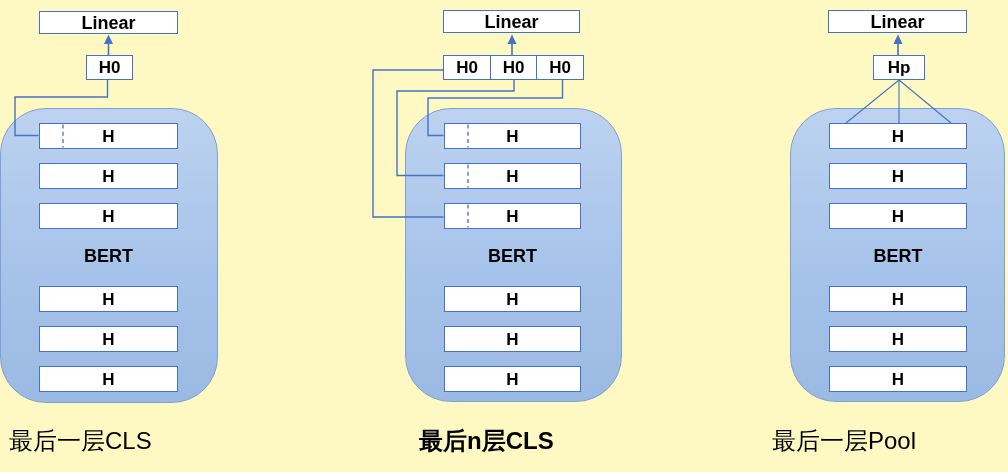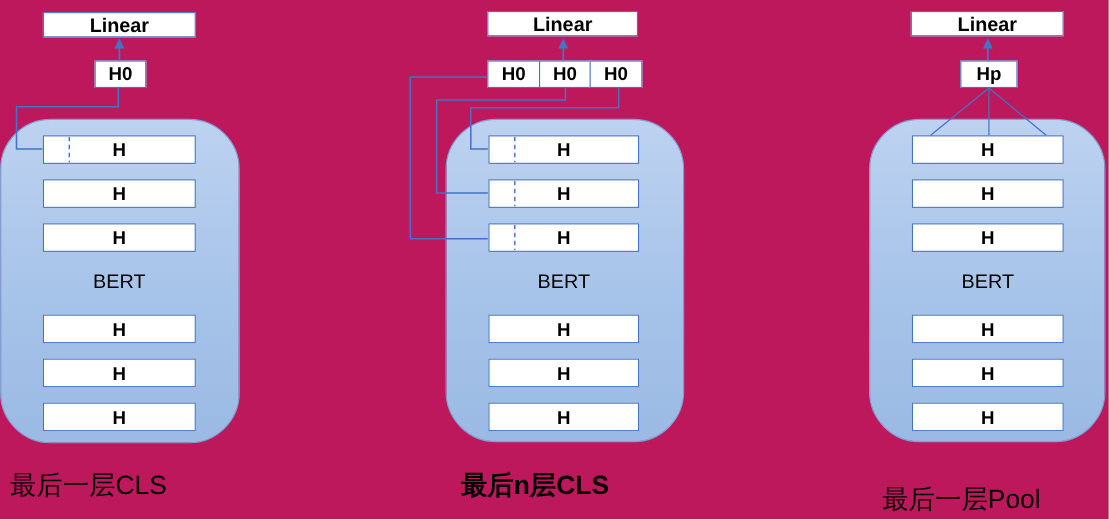--- a/index.html
+++ b/index.html
@@ -1,17 +1,17 @@
 <!DOCTYPE html>
 <html><head>
 <meta charset="utf-8">
 <style>
   html,body { margin:0; padding:0; background:#ffffff; }
   .canvas {
-    position:relative; width:1008px; height:472px; background:#be185d;
+    position:relative; width:1008px; height:472px; background:#fef9c3;
     font-family:"Liberation Sans","DejaVu Sans",sans-serif; overflow:hidden;
   }
   .bert-body {
     position:absolute; box-sizing:border-box; border-radius:46px;
     border:1.6px solid #7FA0D2;
     background:linear-gradient(180deg,#BDD2F0 0%,#A6C3E9 55%,#9BBAE3 100%);
   }
   .d1-body { left:0px;   top:108px; width:218px; height:295px; }
   .d2-body { left:405px; top:108px; width:217px; height:294px; }
   .d3-body { left:790px; top:108px; width:215px; height:294px; }
@@ -38,29 +38,29 @@
   .h0-row { position:absolute; left:443px; top:55px; display:flex; }
   .h0-row .cell {
     box-sizing:border-box; width:48px; height:25px; background:#fff;
     border:1.5px solid #4472C4; display:flex; align-items:center; justify-content:center;
     font-weight:700; font-size:17px; color:#000;
   }
   .h0-row .cell + .cell { margin-left:-1.5px; }
 
   .bert-label {
     position:absolute; top:243px; height:26px; display:flex; align-items:center;
-    justify-content:center; font-weight:400; font-size:18px; color:#000;
+    justify-content:center; font-weight:700; font-size:18px; color:#000;
   }
   .caption {
     position:absolute; top:425px; width:190px; text-align:left;
     font-size:24px; color:#000;
   }
   .d1-cap { left:9px; }
   .d2-cap { left:419px;font-weight:bold; }
-  .d3-cap { left:802px;margin-top:13px; }
+  .d3-cap { left:772px; }
 
   .overlay { position:absolute; left:0; top:0; width:1008px; height:472px; pointer-events:none; }
   .overlay path, .overlay line { fill:none; stroke:#4472C4; }
   .conn { stroke-width:1.4; }
   .thin { stroke-width:1.1; }
   .dash { stroke-width:1.3; stroke-dasharray:4 3.2; }
   .arrowline { stroke-width:1.6; }
   .arrowhead { fill:#4472C4; stroke:none; }
 </style>
 </head>

